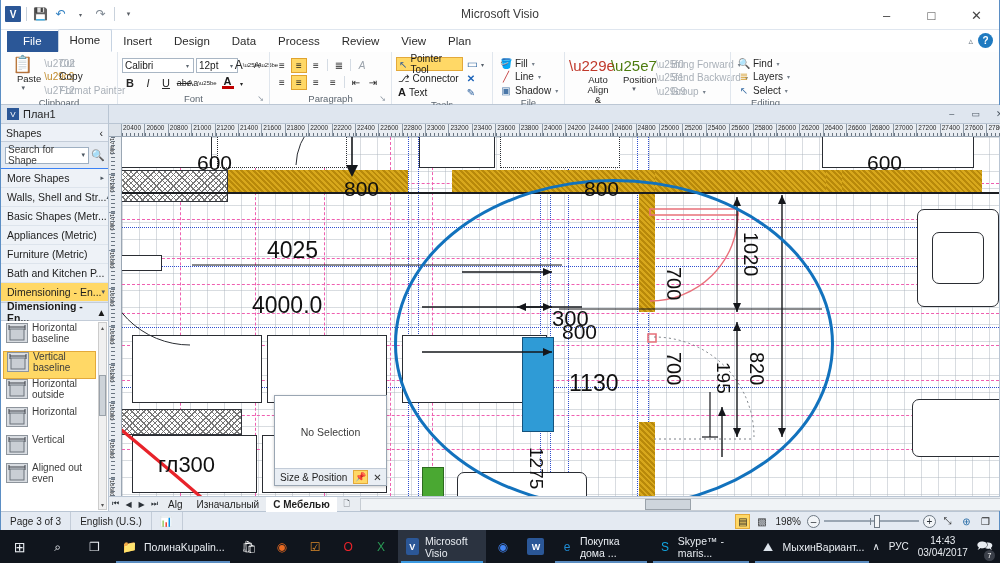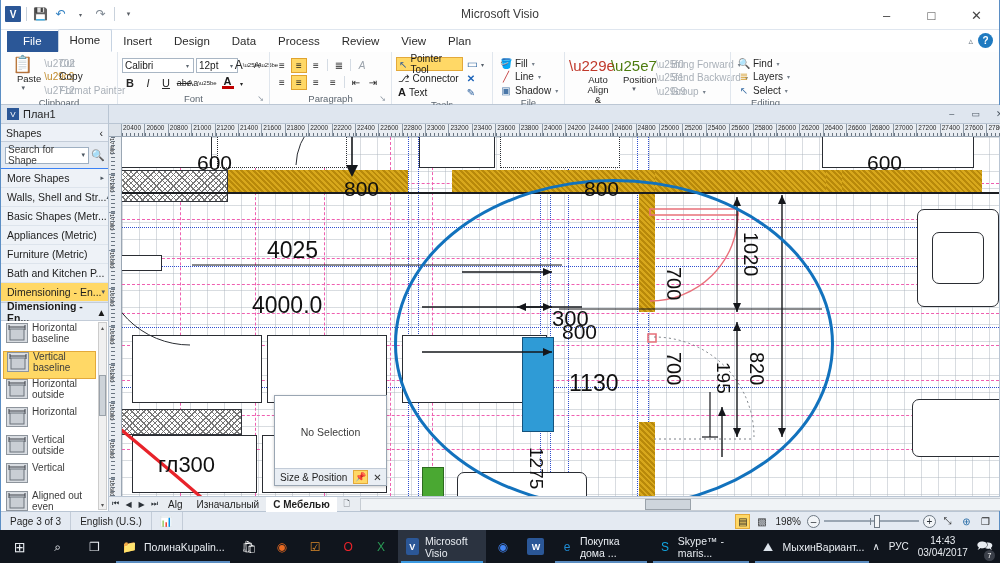--- a/index.html
+++ b/index.html
@@ -581,31 +581,20 @@
             </div>
             <div class="shItem">
               <div class="thumb">
                 <svg width="20" height="18" style="position:absolute;left:0;top:0">
                   <rect x="3" y="5" width="14" height="11" fill="#c9ced4" stroke="#6b727a"></rect>
                   <line x1="2" y1="3" x2="18" y2="3" stroke="#3a3f46"></line>
                   <line x1="2" y1="1" x2="2" y2="6" stroke="#3a3f46"></line>
                   <line x1="18" y1="1" x2="18" y2="6" stroke="#3a3f46"></line>
                 </svg>
               </div>
-              <div class="lbl">Vertical outside</div>
-            </div>
-            <div class="shItem">
-              <div class="thumb">
-                <svg width="20" height="18" style="position:absolute;left:0;top:0">
-                  <rect x="3" y="5" width="14" height="11" fill="#c9ced4" stroke="#6b727a"></rect>
-                  <line x1="2" y1="3" x2="18" y2="3" stroke="#3a3f46"></line>
-                  <line x1="2" y1="1" x2="2" y2="6" stroke="#3a3f46"></line>
-                  <line x1="18" y1="1" x2="18" y2="6" stroke="#3a3f46"></line>
-                </svg>
-              </div>
               <div class="lbl">Vertical</div>
             </div>
             <div class="shItem">
               <div class="thumb">
                 <svg width="20" height="18" style="position:absolute;left:0;top:0">
                   <rect x="3" y="5" width="14" height="11" fill="#c9ced4" stroke="#6b727a"></rect>
                   <line x1="2" y1="3" x2="18" y2="3" stroke="#3a3f46"></line>
                   <line x1="2" y1="1" x2="2" y2="6" stroke="#3a3f46"></line>
                   <line x1="18" y1="1" x2="18" y2="6" stroke="#3a3f46"></line>
                 </svg>

